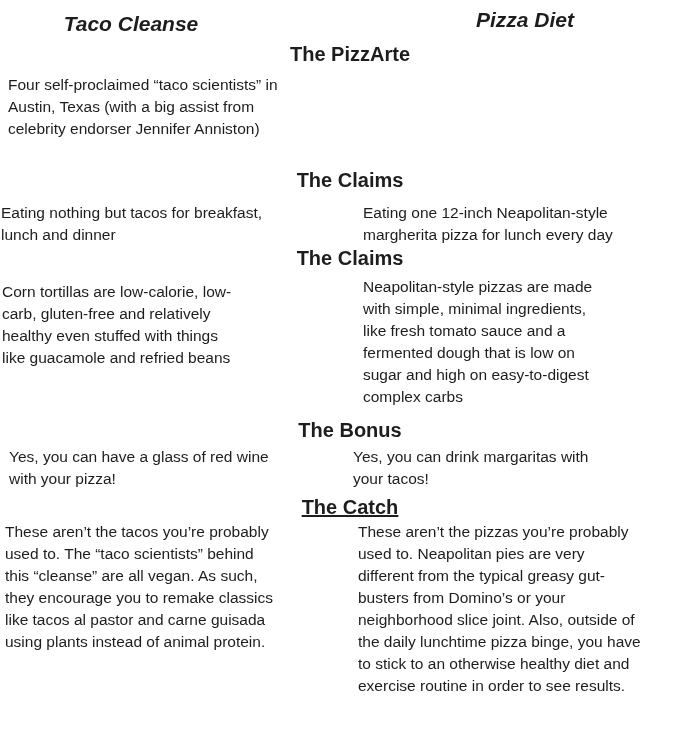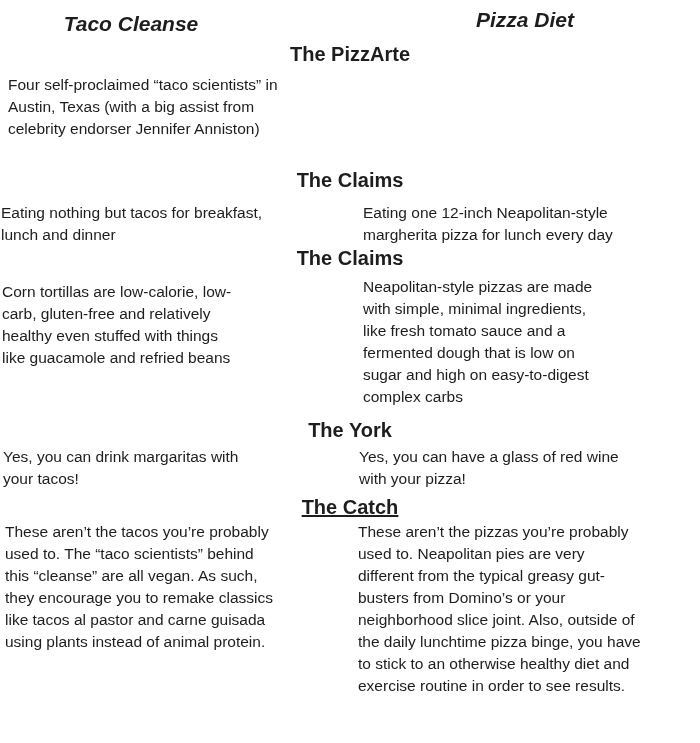--- a/index.html
+++ b/index.html
@@ -91,26 +91,26 @@
 healthy even stuffed with things
 like guacamole and refried beans</div>
     <div class="cell cell-right">Neapolitan-style pizzas are made
 with simple, minimal ingredients,
 like fresh tomato sauce and a
 fermented dough that is low on
 sugar and high on easy-to-digest
 complex carbs</div>
   </div>
 
-  <div class="heading h-bonus">The York</div>
+  <div class="heading h-bonus">The Bonus</div>
   <div class="row b-bonus">
+    <div class="cell cell-right">Yes, you can have a glass of red wine
+with your pizza!</div>
     <div class="cell cell-left">Yes, you can drink margaritas with
 your tacos!</div>
-    <div class="cell cell-right">Yes, you can have a glass of red wine
-with your pizza!</div>
   </div>
 
   <div class="heading h-catch">The Catch</div>
   <div class="row b-catch">
     <div class="cell cell-left">These aren’t the tacos you’re probably
 used to. The “taco scientists” behind
 this “cleanse” are all vegan. As such,
 they encourage you to remake classics
 like tacos al pastor and carne guisada
 using plants instead of animal protein.</div>

